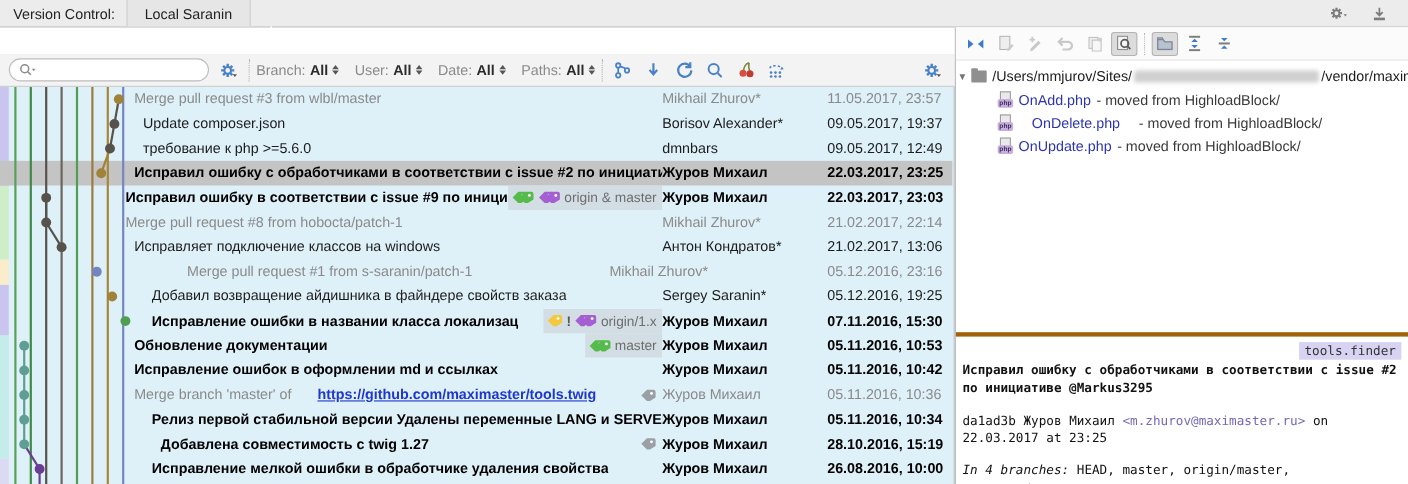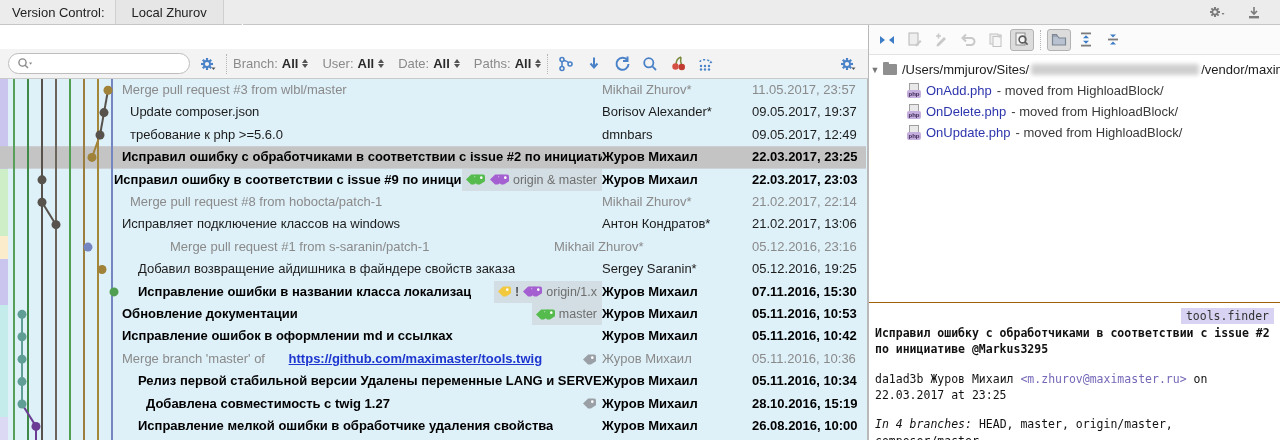--- a/index.html
+++ b/index.html
@@ -72,40 +72,40 @@
   .fname { color:#2d35ad; }
   .fnote { color:#3a3a3a; margin-left:5px; }
   .phpicon { position:relative; width:14px; height:15px; margin:0 5px 0 2px; flex:none; }
   .phpicon .pg { position:absolute; left:2px; top:0; width:10px; height:9px; background:#e9e9e9; border:1px solid #9e9e9e; }
   .phpicon .lb { position:absolute; left:0; bottom:0; width:14px; height:8px; background:#c5aede; border-radius:2px;
     color:#3d2a57; font-size:6px; line-height:8px; text-align:center; font-weight:bold; }
   .foldericon { width:14px; height:11px; margin:0 5px 0 2px; flex:none; position:relative; background:#8f8f8f; border-radius:1px; }
   .foldericon:before { content:""; position:absolute; left:0; top:-2px; width:6px; height:3px; background:#8f8f8f;
     border-radius:1px 1px 0 0; }
 
-  .details { position:relative; height:138px; border-top:1px solid #a16207; overflow:hidden;
+  .details { position:relative; height:138px; border-top:4px solid #a16207; overflow:hidden;
     font-family:"DejaVu Sans Mono","Liberation Mono",monospace; font-size:11.5px; line-height:1.42;
     padding:5px 6px 0 6px; color:#111; }
   .dchip-row { text-align:right; height:17px; }
   .dchip { display:inline-block; background:#d8d3f2; color:#333; padding:0 5px; font-size:11.5px; }
   .dsubject { font-weight:bold; white-space:pre-wrap; }
   .dmeta { margin-top:13px; }
   .demail { color:#7668b8; }
   .dbranches { margin-top:13px; }
   .dbranches .lbl { font-style:italic; }
 </style>
 </head>
 <body>
 
 <div class="app">
 
   <div class="hdr">
     <span class="hdr-label">Version Control:</span>
     <div class="tab">
-        <span>Local Zhurov</span>
+        <span>Local Saranin</span>
       </div>
     <div class="tab active">
         <span>Log</span>
       </div>
     <div class="hdr-right">
       <span class="ibtn">
         <svg width="17" height="14" viewBox="0 0 17 14">
             <g stroke="#7c7c7c" stroke-width="2">
               <line x1="7" y1="2" x2="7" y2="12"></line>
               <line x1="2" y1="7" x2="12" y2="7"></line>
@@ -349,21 +349,21 @@
                     <path d="M1 7 L6.5 1.5 H13 a2 2 0 0 1 2 2 V9 L9.5 12.5 H6.5 Z" fill="#a45fd0"></path>
                     <circle cx="11" cy="5" r="1.4" fill="#fff"></circle>
                   </svg>
                 </span>
                 <span>origin &amp; master</span>
               </span>
             </span>
             <span class="author">Журов Михаил</span>
             <span class="date">22.03.2017, 23:03</span>
           </div>
-          <div class="crow merge" style="height: 22.4118px; line-height: 22.4118px; padding-left: 16px;">
+          <div class="crow merge" style="height: 22.4118px; line-height: 22.4118px;">
             <span style="flex: 0 0 auto; width: 114px;"></span>
             <span class="msgwrap">
               <span class="msg">Merge pull request #8 from hobocta/patch-1</span>
             </span>
             <span class="author">Mikhail Zhurov*</span>
             <span class="date">21.02.2017, 22:14</span>
           </div>
           <div class="crow normal" style="height: 22.4118px; line-height: 22.4118px;">
             <span style="flex: 0 0 auto; width: 122px;"></span>
             <span class="msgwrap">
@@ -571,21 +571,21 @@
       </div>
       <div id="filerows">
           <div class="trow" style="padding-left: 36px;">
             <span class="phpicon">
               <span class="pg"></span>
               <span class="lb">php</span>
             </span>
             <span class="fname">OnAdd.php</span>
             <span class="fnote">- moved from HighloadBlock/</span>
           </div>
-          <div class="trow" style="padding-left: 36px;">
+          <div class="trow" style="padding-left: 36px; gap: 12px;">
             <span class="phpicon">
               <span class="pg"></span>
               <span class="lb">php</span>
             </span>
             <span class="fname">OnDelete.php</span>
             <span class="fnote">- moved from HighloadBlock/</span>
           </div>
           <div class="trow" style="padding-left: 36px;">
             <span class="phpicon">
               <span class="pg"></span>

